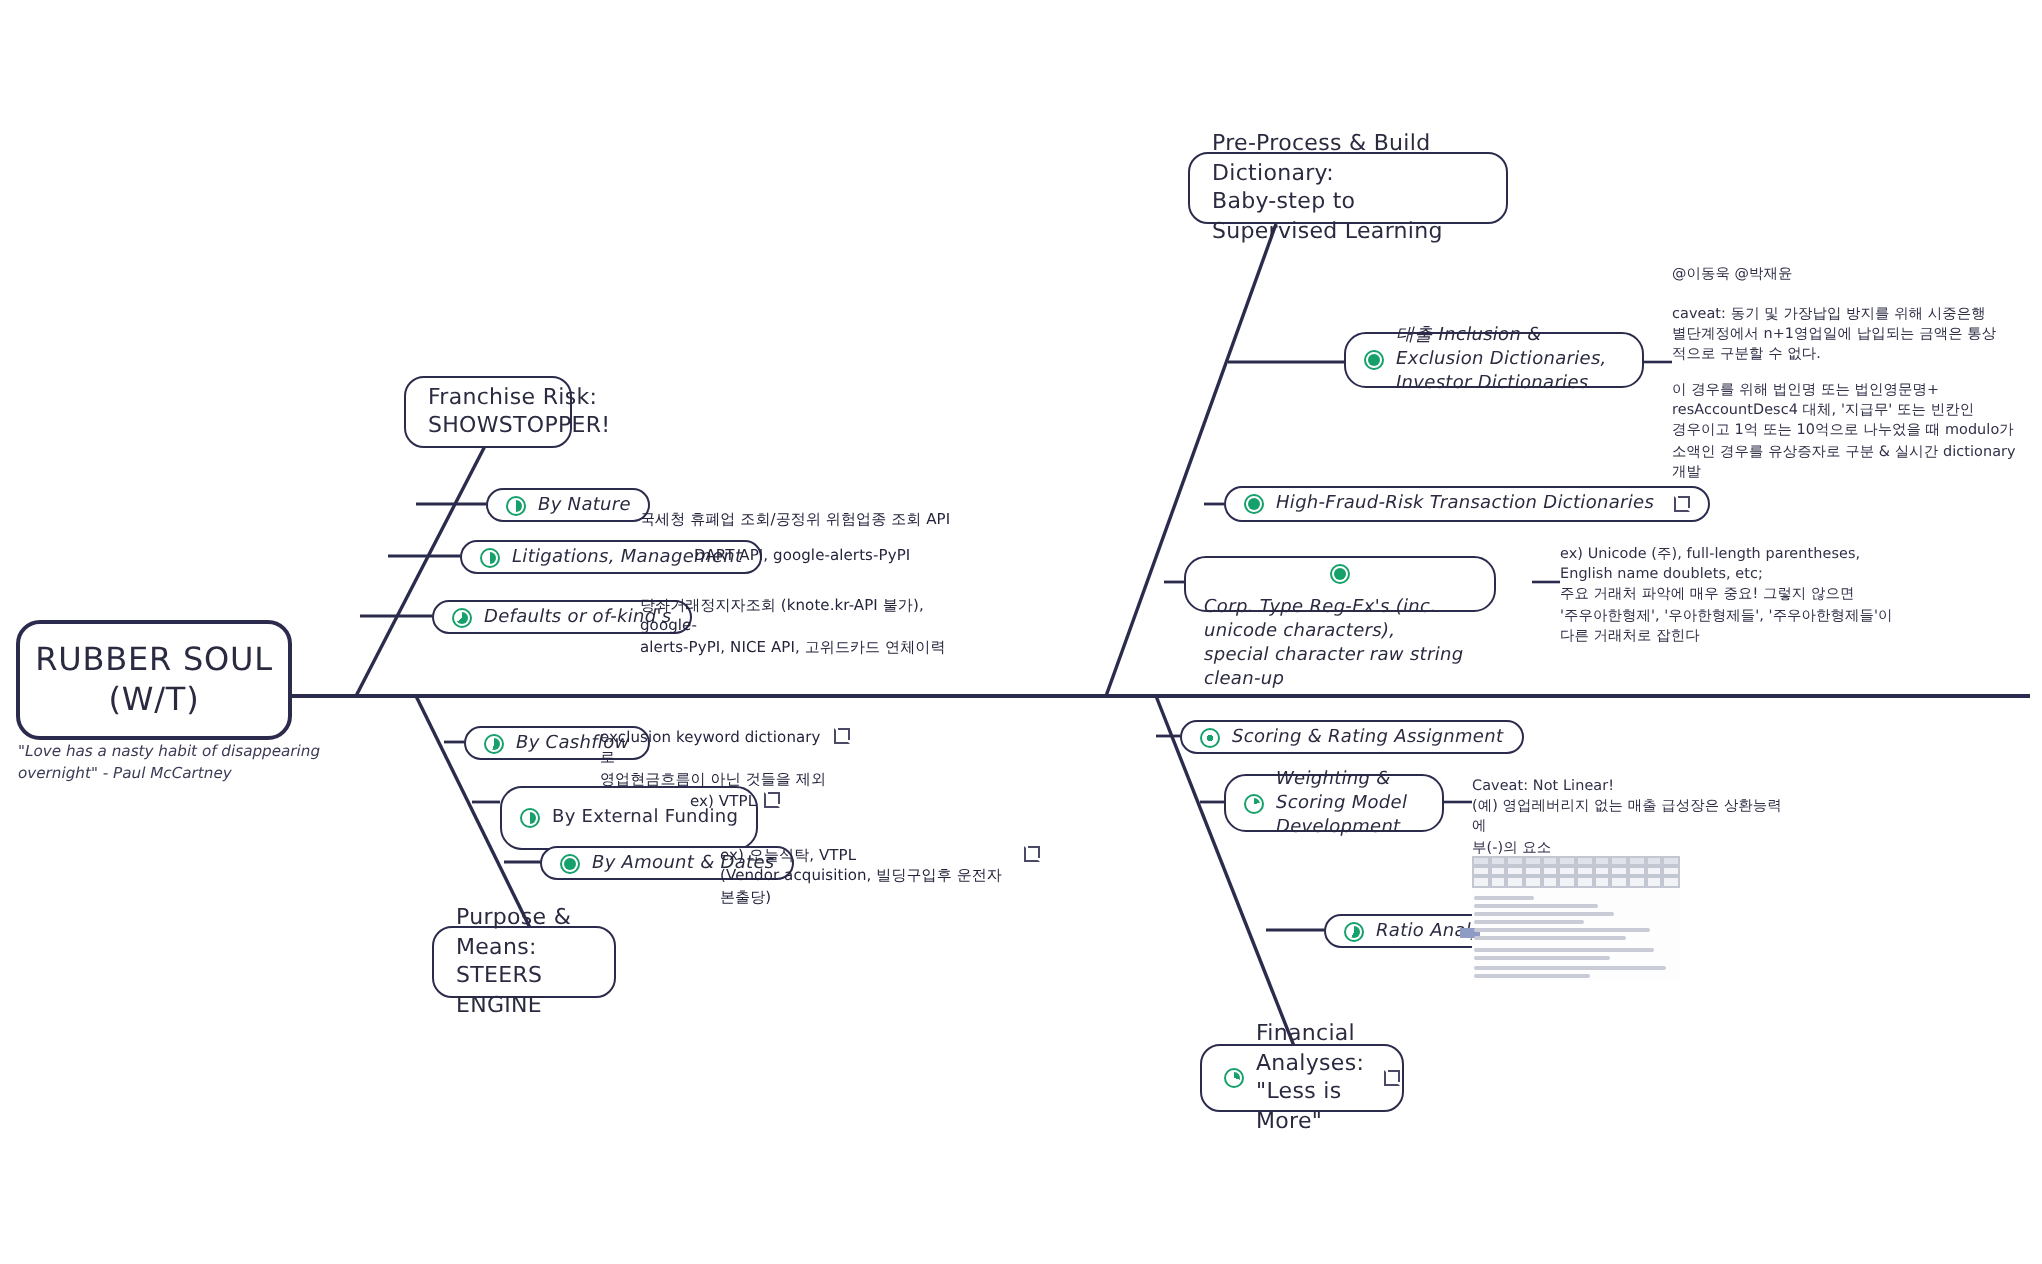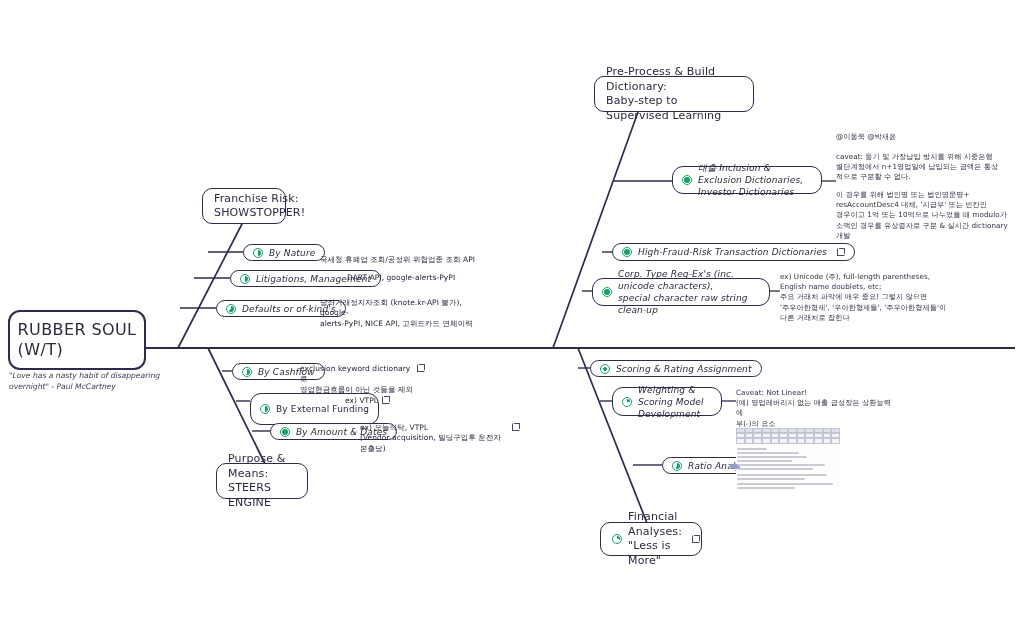--- a/index.html
+++ b/index.html
@@ -18,21 +18,21 @@
   .node.sub{border-radius:11px;padding:3px 9px;gap:6px;}
 
   .ttl{font-size:10.5px;line-height:13.5px;letter-spacing:.15px;white-space:pre-line;}
   .head .ttl{font-size:11px;line-height:14.5px;}
   .sub .ttl{font-size:9px;line-height:12px;white-space:pre-line;}
   .sub .ttl.ital{font-style:italic;}
 
   
   #root{left:8px;top:310px;width:138px;height:60px;border-radius:12px;
         justify-content:center;text-align:center;border-width:2px;}
-  #root .ttl{font-size:16px;line-height:20px;letter-spacing:.4px;text-align:left;}
+  #root .ttl{font-size:16px;line-height:20px;letter-spacing:.4px;text-align:center;}
   #quote{position:absolute;left:9px;top:371px;width:160px;font-size:7.6px;
          line-height:10.5px;color:#3a3a55;white-space:pre-line;font-style:italic;}
 
   
   .pie{width:10px;height:10px;flex:0 0 10px;border-radius:50%;position:relative;
        border:1.1px solid #16a06a;box-sizing:border-box;background:#ffffff;}
   .pie i{position:absolute;inset:1px;border-radius:50%;display:block;}
 
   
   .ext{display:inline-block;width:8px;height:8px;position:relative;flex:0 0 8px;
@@ -200,21 +200,21 @@
   </div>
 
   <div class="node sub" style="left:672px;top:166px;width:150px;height:28px;">
     <span class="pie">
         <i style="background:#16a06a;"></i>
       </span>
     <span class="ttl ital">대출 Inclusion &amp; Exclusion Dictionaries,
 Investor Dictionaries</span>
   </div>
 
-  <div class="node sub" style="left:592px;top:278px;width:178px;height:28px;">
+  <div class="node sub" style="left:592px;top:278px;width:156px;height:28px;flex-direction:column;">
     <span class="pie">
         <i style="background:#16a06a;"></i>
       </span>
     <span class="ttl ital">Corp. Type Reg-Ex's (inc. unicode characters),
 special character raw string clean-up</span>
   </div>
 
   <div class="note k" style="left:836px;top:132px;width:180px;">@이동욱 @박재윤</div>
   <div class="note k" style="left:836px;top:152px;width:182px;">caveat: 동기 및 가장납입 방지를 위해 시중은행
 별단계정에서 n+1영업일에 납입되는 금액은 통상

